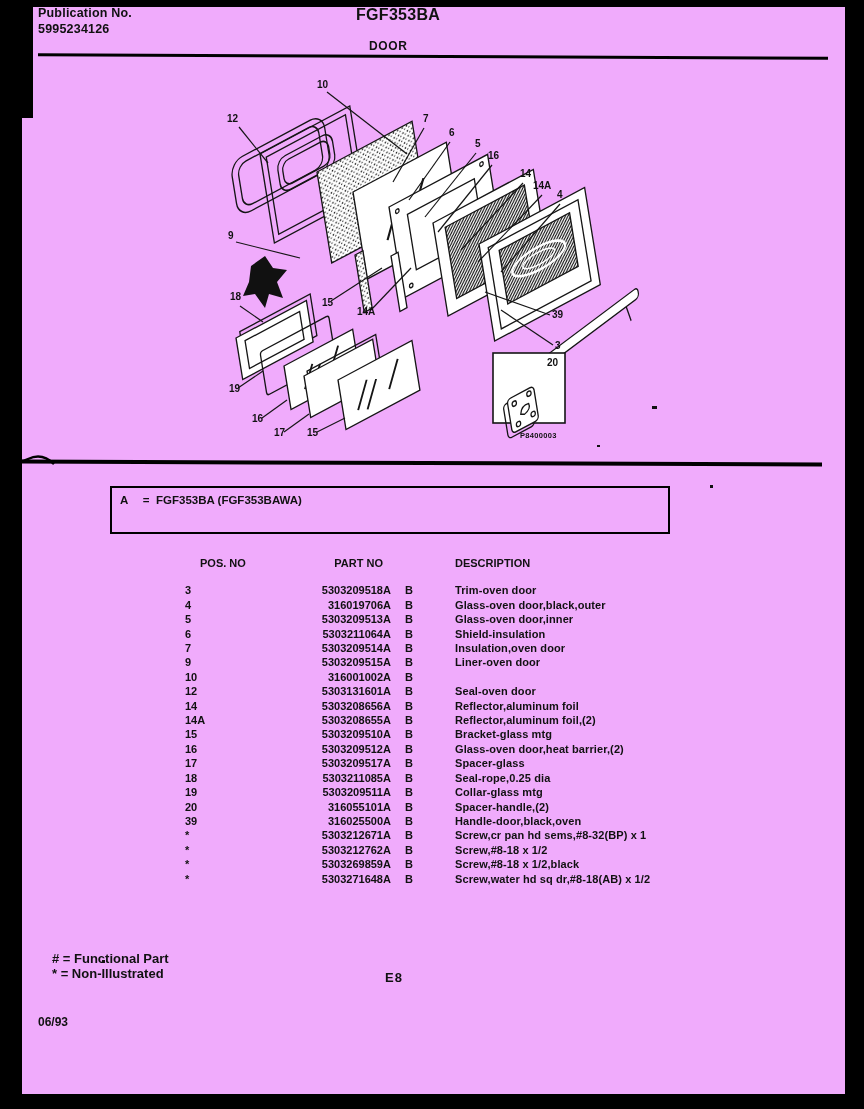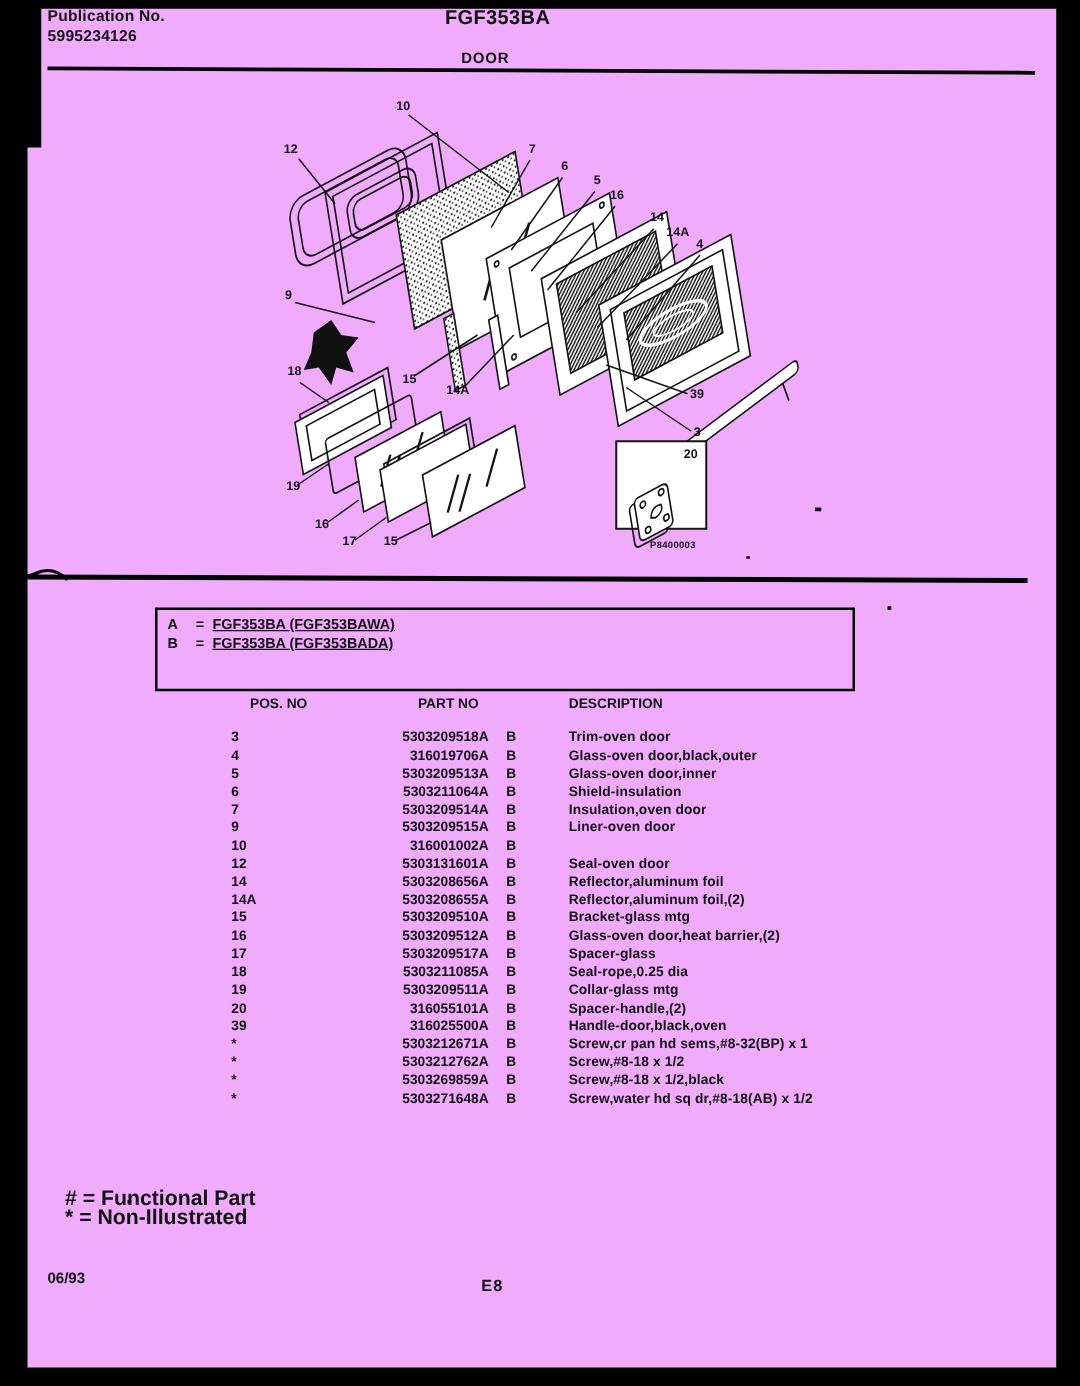--- a/index.html
+++ b/index.html
@@ -18,37 +18,37 @@
   .door-title{left:369px;top:39px;font-size:12px;font-weight:bold;letter-spacing:.6px;}
   .rule1{left:38px;top:55px;width:790px;height:3px;background:#000;transform:rotate(.25deg);}
   .rule2{left:22px;top:461px;width:800px;height:4px;background:#000;transform:rotate(.2deg);}
   
   .diagram{left:55px;top:70px;width:770px;height:395px;}
   svg .pnl{stroke:#151515;stroke-width:1.4;fill:none;}
   svg text{font-family:"Liberation Sans",sans-serif;font-size:10px;font-weight:bold;fill:#111;}
   svg .figcode{font-size:7.5px;letter-spacing:.3px;}
   svg .cline{stroke:#151515;stroke-width:1.2;}
   
-  .modelbox{left:124px;top:486px;width:560px;height:67px;border:2px solid #000;box-sizing:border-box;padding:5px 0 0 8px;text-decoration:underline;}
+  .modelbox{left:110px;top:486px;width:560px;height:48px;border:2px solid #000;box-sizing:border-box;padding:5px 0 0 8px;}
   .mkrow{font-size:11.5px;font-weight:bold;line-height:15px;}
   .mkrow .k{display:inline-block;width:16px;}
   .mkrow .e{display:inline-block;width:20px;text-align:center;}
   
   .parts{left:185px;top:556px;width:500px;}
   .thead,.trow{display:grid;grid-template-columns:78px 120px 72px auto;font-size:11px;font-weight:bold;line-height:14.4px;}
   .thead{margin-bottom:13px;}
   .thead .h-pos{padding-left:15px;}
   .thead .h-part,.c-part{text-align:right;}
   .c-ab{}
   .c-ab span{display:inline-block;width:22px;}
   .c-desc{letter-spacing:.1px;}
   
-  .fnotes{left:52px;top:951px;font-size:17px;font-weight:bold;line-height:15px;}
+  .fnotes{left:52px;top:951px;font-size:13px;font-weight:bold;line-height:15px;}
   .date{left:38px;top:1015px;font-size:12px;font-weight:bold;}
-  .pagecode{left:385px;top:1021px;font-size:13px;font-weight:bold;letter-spacing:1px;}
+  .pagecode{left:385px;top:970px;font-size:13px;font-weight:bold;letter-spacing:1px;}
   .squiggle{left:0;top:442px;}
 </style>
 </head>
 <body>
 
 <div class="page">
 
   <div class="edge" style="left:0;top:0;width:22px;height:1109px;"></div>
   <div class="edge" style="left:0;top:0;width:33px;height:118px;"></div>
   <div class="edge" style="left:0;top:0;width:864px;height:7px;"></div>
@@ -222,23 +222,20 @@
         <text x="492" y="296">20</text>
       </g>
   </svg>
 
   <div class="abs rule2"></div>
 
   <div class="abs modelbox">
     <div class="mkrow">
       <span class="k">A</span><span class="e">=</span><span>FGF353BA (FGF353BAWA)</span>
     </div>
-    <div class="mkrow">
-      <span class="k">B</span><span class="e">=</span><span>FGF353BA (FGF353BADA)</span>
-    </div>
   </div>
 
   <div class="abs parts">
     <div class="thead">
       <div class="h-pos">POS. NO</div>
       <div class="h-part">PART NO</div>
       <div></div>
       <div>DESCRIPTION</div>
     </div>
     <div>

